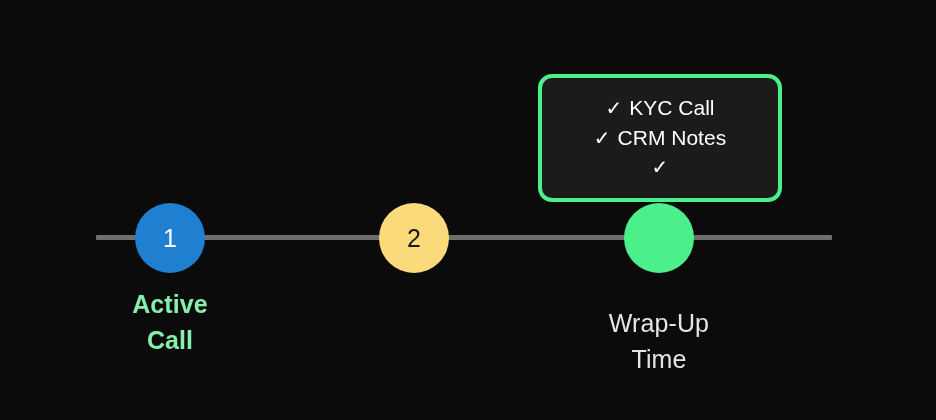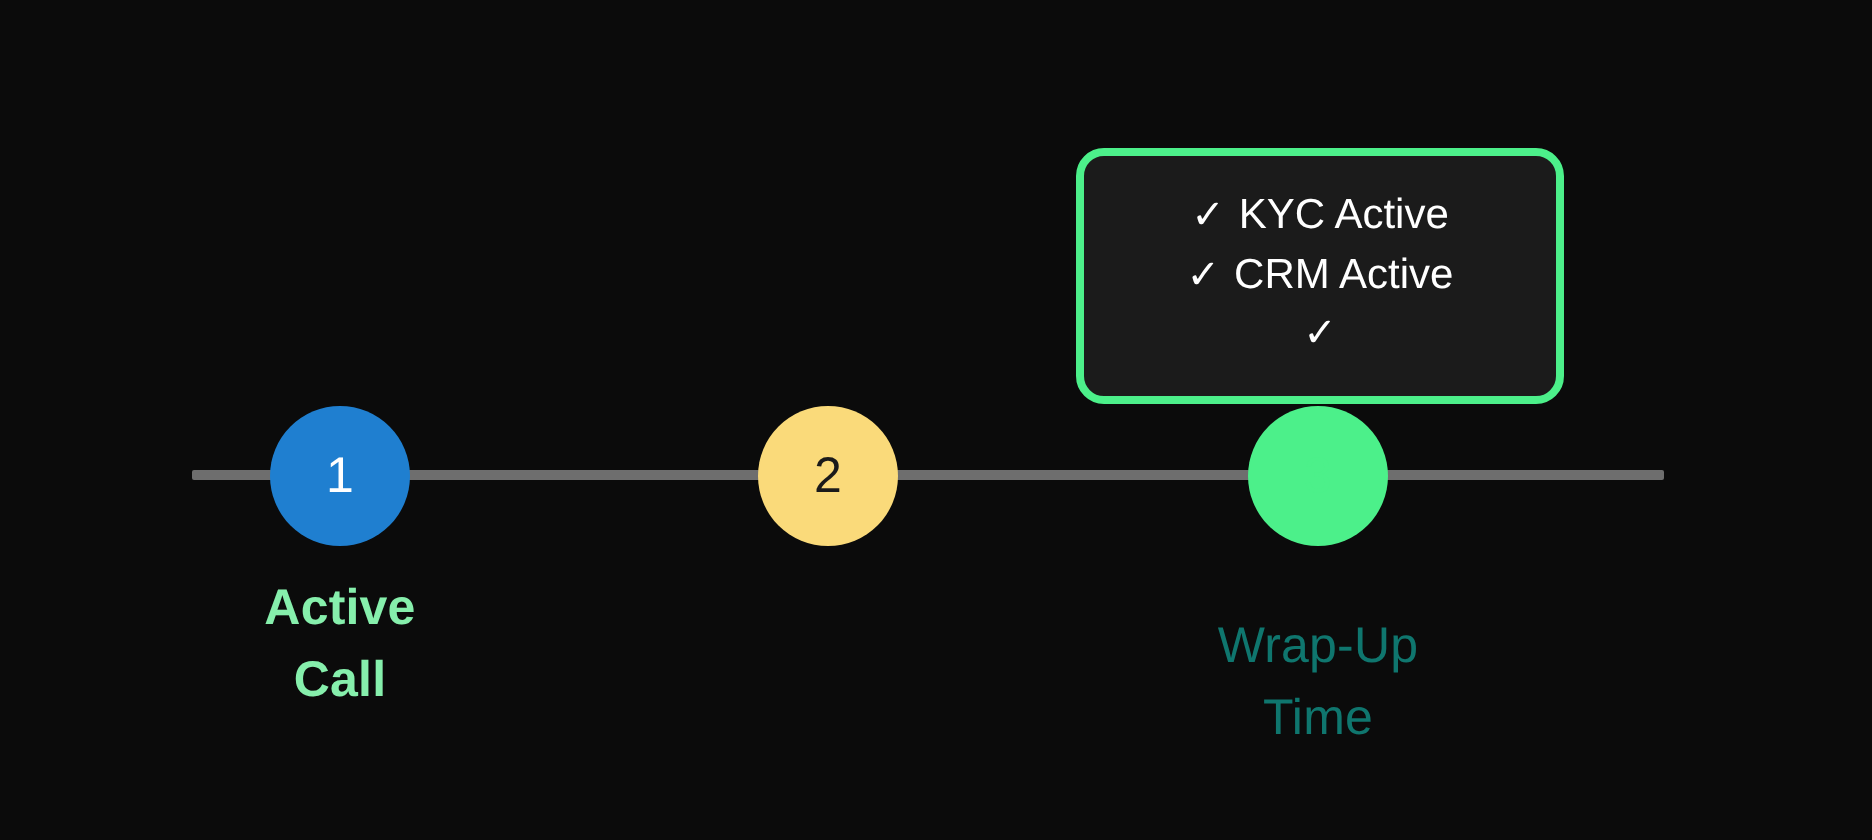--- a/index.html
+++ b/index.html
@@ -123,30 +123,30 @@
   <div class="step-node" style="left:414px;">
     <div class="step-circle" style="background:#fada7a;color:#1a1a1a;">
       <span>2</span>
     </div>
   </div>
 
   <div class="step-node" style="left:659px;">
     <div class="step-circle" style="background:#4cf08a;color:#4cf08a;">
       <span>3</span>
     </div>
-    <div class="step-label" style="color:#0f766e;margin-top:32px;">Wrap-Up Time</div>
+    <div class="step-label" style="color:#e5e5e5;margin-top:32px;">Wrap-Up Time</div>
   </div>
 
   <div class="callout">
     <div class="callout-item">
       <span class="callout-check">✓</span>
-      <span>KYC Active</span>
+      <span>KYC Call</span>
     </div>
     <div class="callout-item">
       <span class="callout-check">✓</span>
-      <span>CRM Active</span>
+      <span>CRM Notes</span>
     </div>
     <div class="callout-item">
       <span class="callout-check">✓</span>
     </div>
   </div>
 
 </div>
 
 </body></html>

